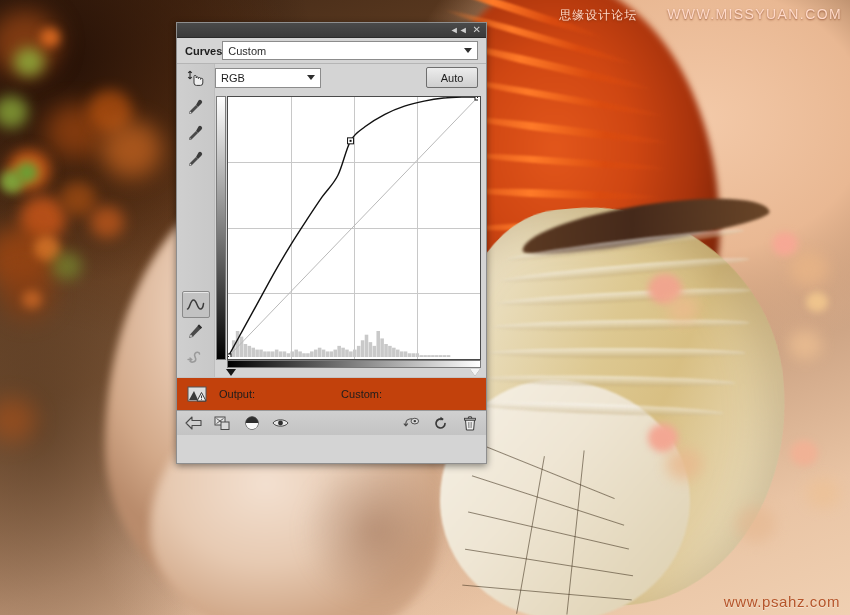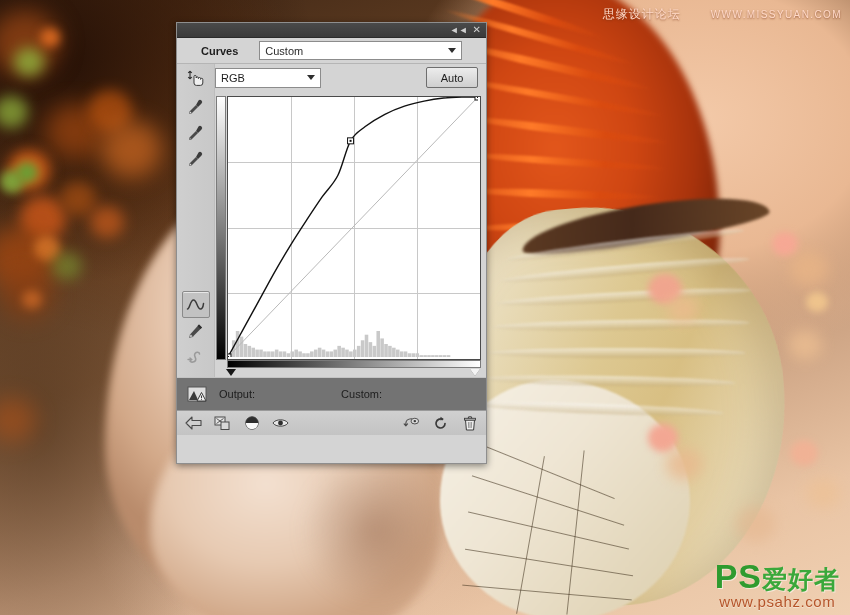--- a/index.html
+++ b/index.html
@@ -110,21 +110,21 @@
     padding:0 9px;display:flex;align-items:center;font-size:9.5px;font-weight:bold;
     letter-spacing:.55px;color:#2b2b2b;background:#dcdcdc;border-right:1px solid #9a9a9a;
   }
   .tabfill{flex:1;background:linear-gradient(180deg,#b2b2b2,#a5a5a5);}
   .panelmenu{display:flex;align-items:center;gap:1px;padding:0 5px;background:linear-gradient(180deg,#b2b2b2,#a5a5a5);cursor:pointer;}
   .pm-tri{width:0;height:0;border-left:3.5px solid transparent;border-right:3.5px solid transparent;border-top:4px solid #3c3c3c;}
   .pm-lines{display:flex;flex-direction:column;gap:1.5px;}
   .pm-lines i{display:block;width:9px;height:1.5px;background:#3c3c3c;}
 
   .curverow{
-    height:25px;display:flex;align-items:center;padding:0 24px;gap:21px;
+    height:25px;display:flex;align-items:center;padding:0 8px;gap:0;
     background:#d4d4d4;border-bottom:1px solid #b5b5b5;
   }
   .curvelabel{font-weight:bold;font-size:11px;color:#1d1d1d;}
   .preset{
     flex:1;height:17px;background:#fff;border:1px solid #8c8c8c;
     display:flex;align-items:center;padding:0 5px;font-size:11px;position:relative;cursor:pointer;
   }
   .preset .cv{flex:1;color:#2c2c2c;}
   .caret{width:0;height:0;border-left:4px solid transparent;border-right:4px solid transparent;border-top:5px solid #2e2e2e;}
 
@@ -148,21 +148,21 @@
     background:#fff;border:1px solid #4a4a4a;overflow:hidden;
   }
   .gl{position:absolute;background:#c8c8c8;}
   .hgradwrap{position:absolute;left:12px;top:269px;width:254px;height:8px;}
   .hgrad{width:252px;height:6px;border:1px solid #7a7a7a;background:linear-gradient(90deg,#000 0%,#fff 100%);}
   .mk{position:absolute;width:0;height:0;border-left:5px solid transparent;border-right:5px solid transparent;top:9px;}
   .mk.bk{border-top:7px solid #171717;left:-1px;}
   .mk.wh{border-top:7px solid #f4f4f4;left:243px;filter:drop-shadow(0 0 .5px #666);}
 
   .iorow{
-    height:32px;background:#737373;display:flex;align-items:center;padding:0 10px;gap:10px;
+    height:32px;background:#c2410c;display:flex;align-items:center;padding:0 10px;gap:10px;
     border-top:1px solid #c3c3c3;
   }
   .iolab{font-size:11px;color:#1d1d1d;}
   .iolab.b{margin-left:40px;}
   .ioval{font-size:11px;color:#1d1d1d;min-width:26px;}
 
   .footer{
     height:24px;background:linear-gradient(180deg,#d0d0d0,#c3c3c3);
     border-top:1px solid #9a9a9a;display:flex;align-items:center;padding:0 8px;gap:12px;
   }
@@ -179,21 +179,21 @@
     width:94px;height:18px;background:#fff;border:1px solid #8c8c8c;
     display:flex;align-items:center;padding:0 5px;font-size:11px;cursor:pointer;
   }
   .chansel .cv{flex:1;}
 
   
   .wm-top{
     position:absolute;right:8px;top:6px;display:flex;align-items:baseline;gap:7px;
     font-size:12px;color:#ffd9c8;text-shadow:0 1px 2px rgba(120,50,20,.7);letter-spacing:1px;
   }
-  .wm-top .en{font-size:10px;letter-spacing:1.4px;padding-left:23px;}
+  .wm-top .en{font-size:14px;letter-spacing:1.4px;padding-left:23px;}
   .wm-bot{position:absolute;right:10px;bottom:6px;text-align:center;line-height:1;}
   .wm-bot .l1{font-size:34px;font-weight:bold;color:#2f9b2f;text-shadow:1px 1px 0 rgba(255,255,255,.55);letter-spacing:1px;}
   .wm-bot .l1 .cn{font-size:25px;color:#3aa83a;}
   .wm-bot .l2{font-size:15px;color:#b5542a;letter-spacing:.6px;margin-top:1px;text-shadow:0 1px 1px rgba(255,255,255,.5);}
 </style>
 </head>
 <body>
 
 <div id="photo">
   <div class="bgl base"></div>
@@ -266,23 +266,20 @@
   <div class="bgl bloom" style="left:790px;top:440px;width:28px;height:26px;background:#f0b295;"></div>
   <div class="bgl bloom soft" style="left:806px;top:478px;width:34px;height:30px;background:#edc195;opacity:.7;"></div>
   <div class="bgl bloom soft" style="left:736px;top:506px;width:40px;height:36px;background:#e5b78f;opacity:.6;"></div>
 </div>
 
 <div class="wm-top">
   <span>思缘设计论坛</span>
   <span class="en">WWW.MISSYUAN.COM</span>
 </div>
 <div class="wm-bot">
-  <div class="l1">
-    <span>PS</span><span class="cn">爱好者</span>
-  </div>
   <div class="l2">www.psahz.com</div>
 </div>
 
 <div id="panel">
 
   <div class="titlebar">
     <span class="tb-ico">◄◄</span>
     <span class="tb-ico close">✕</span>
   </div>
 

